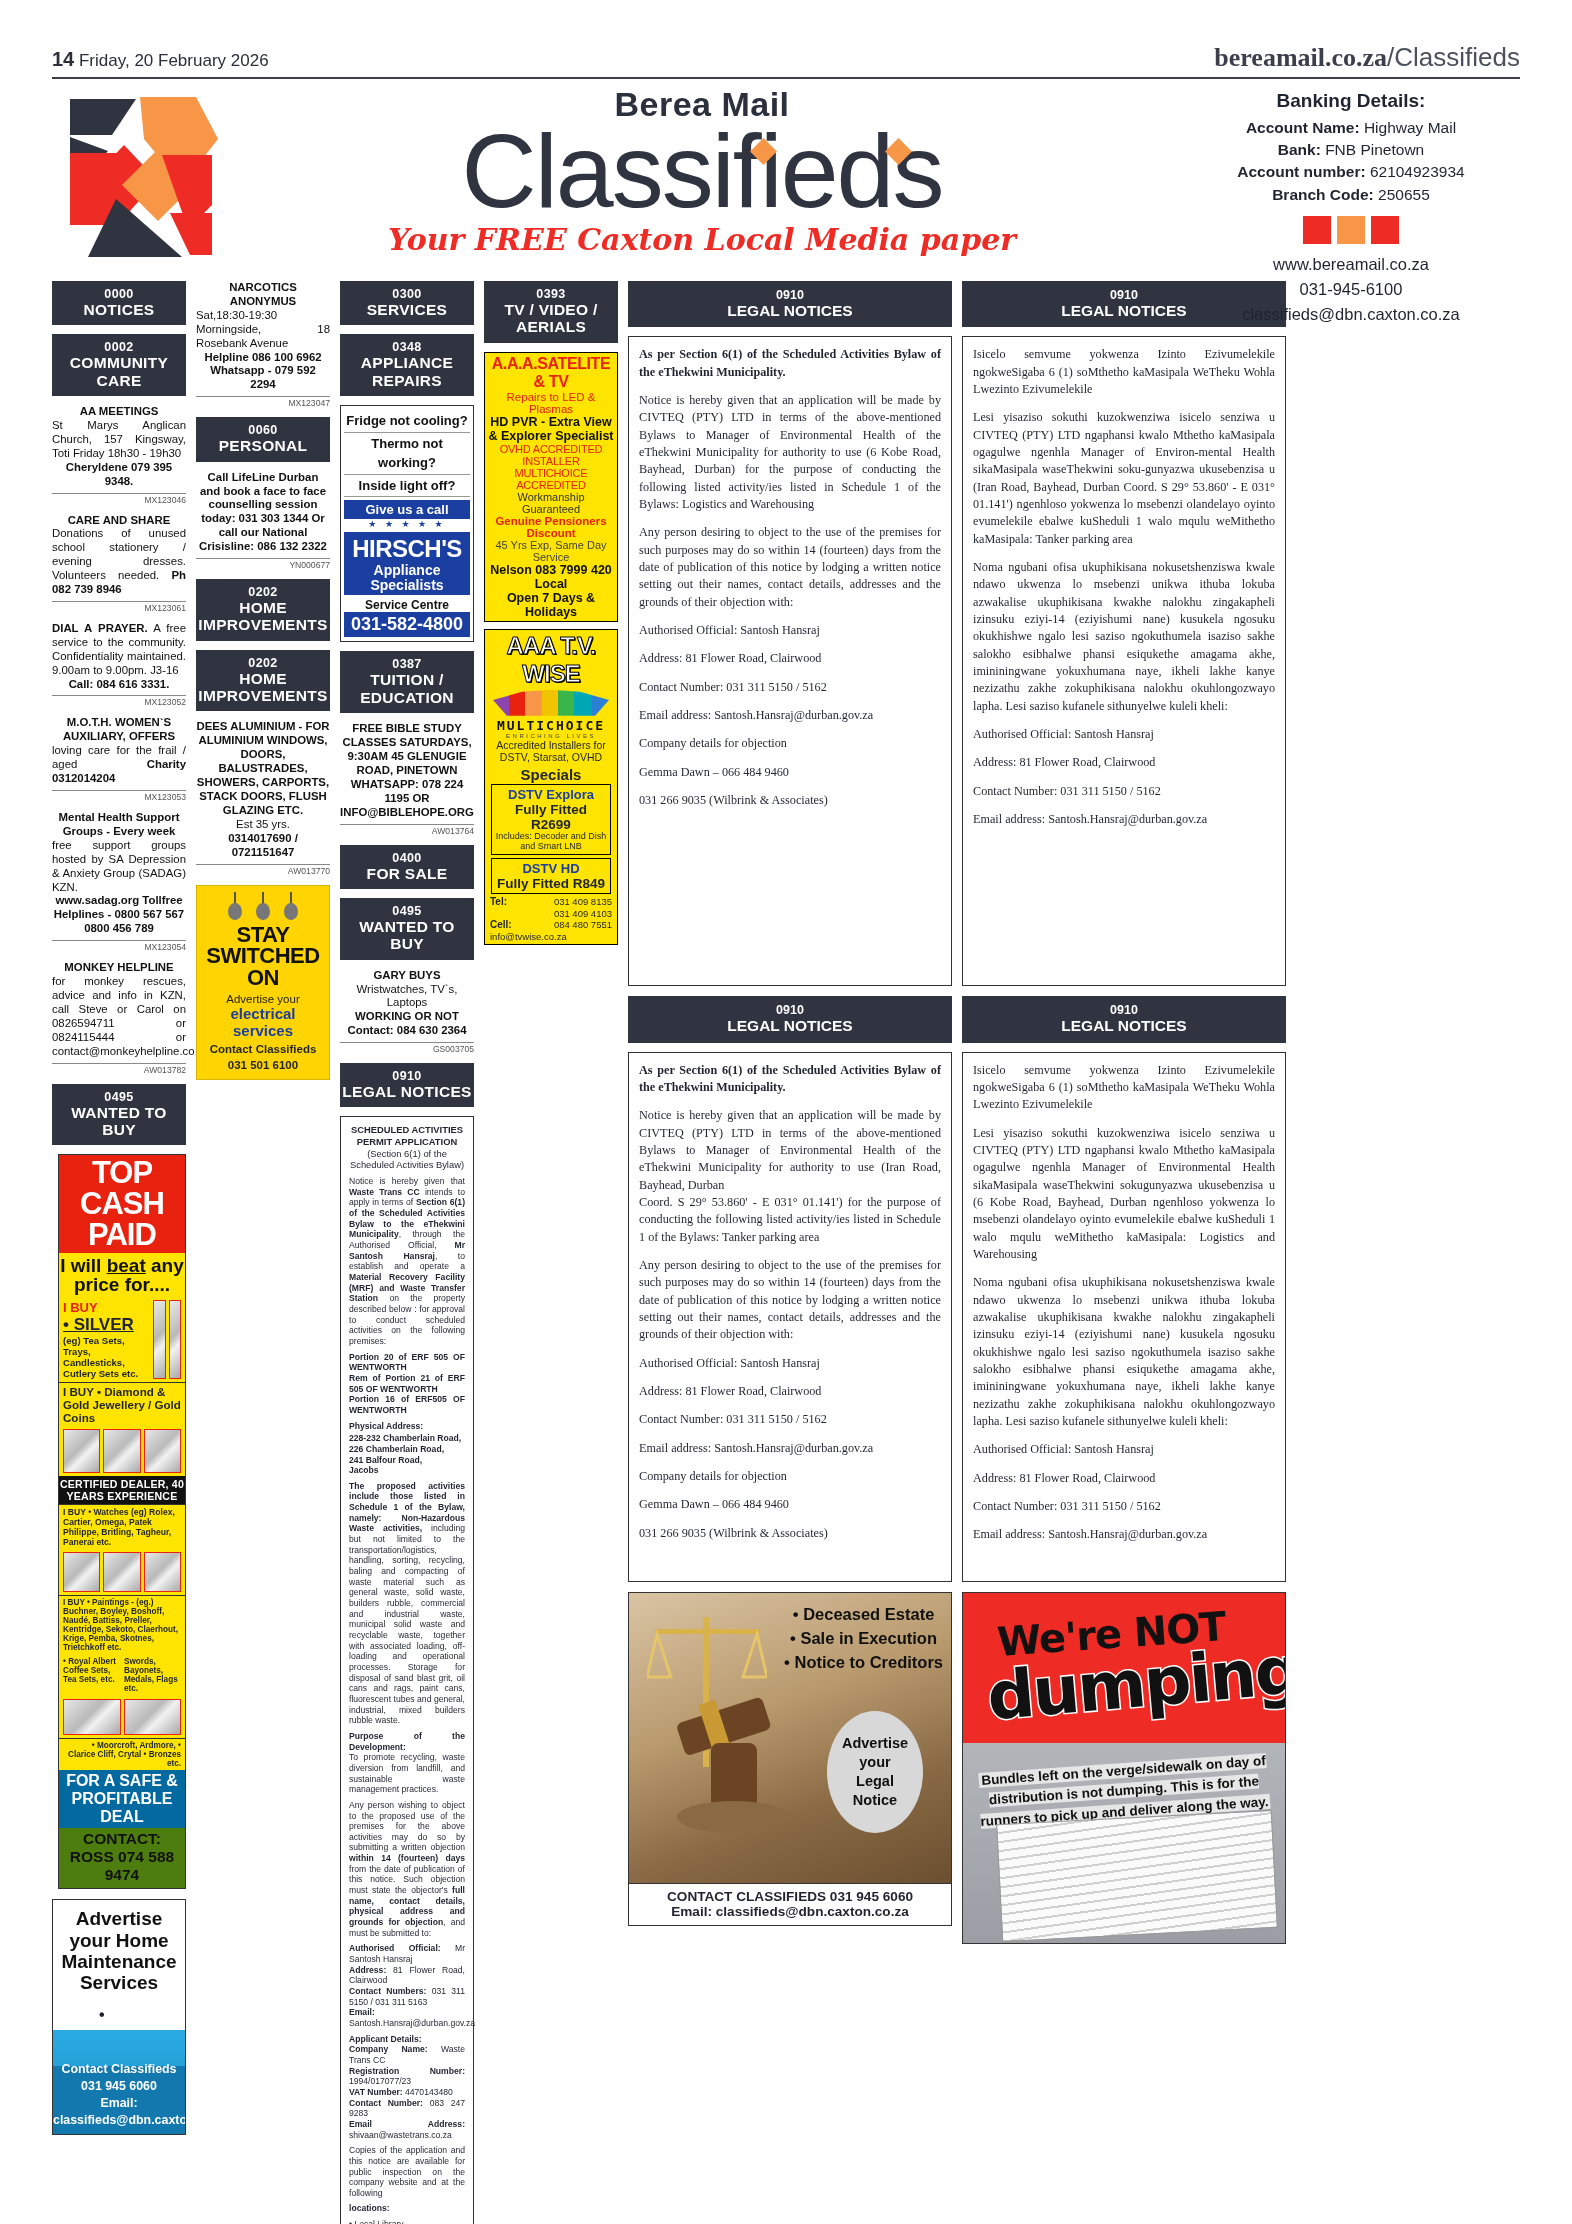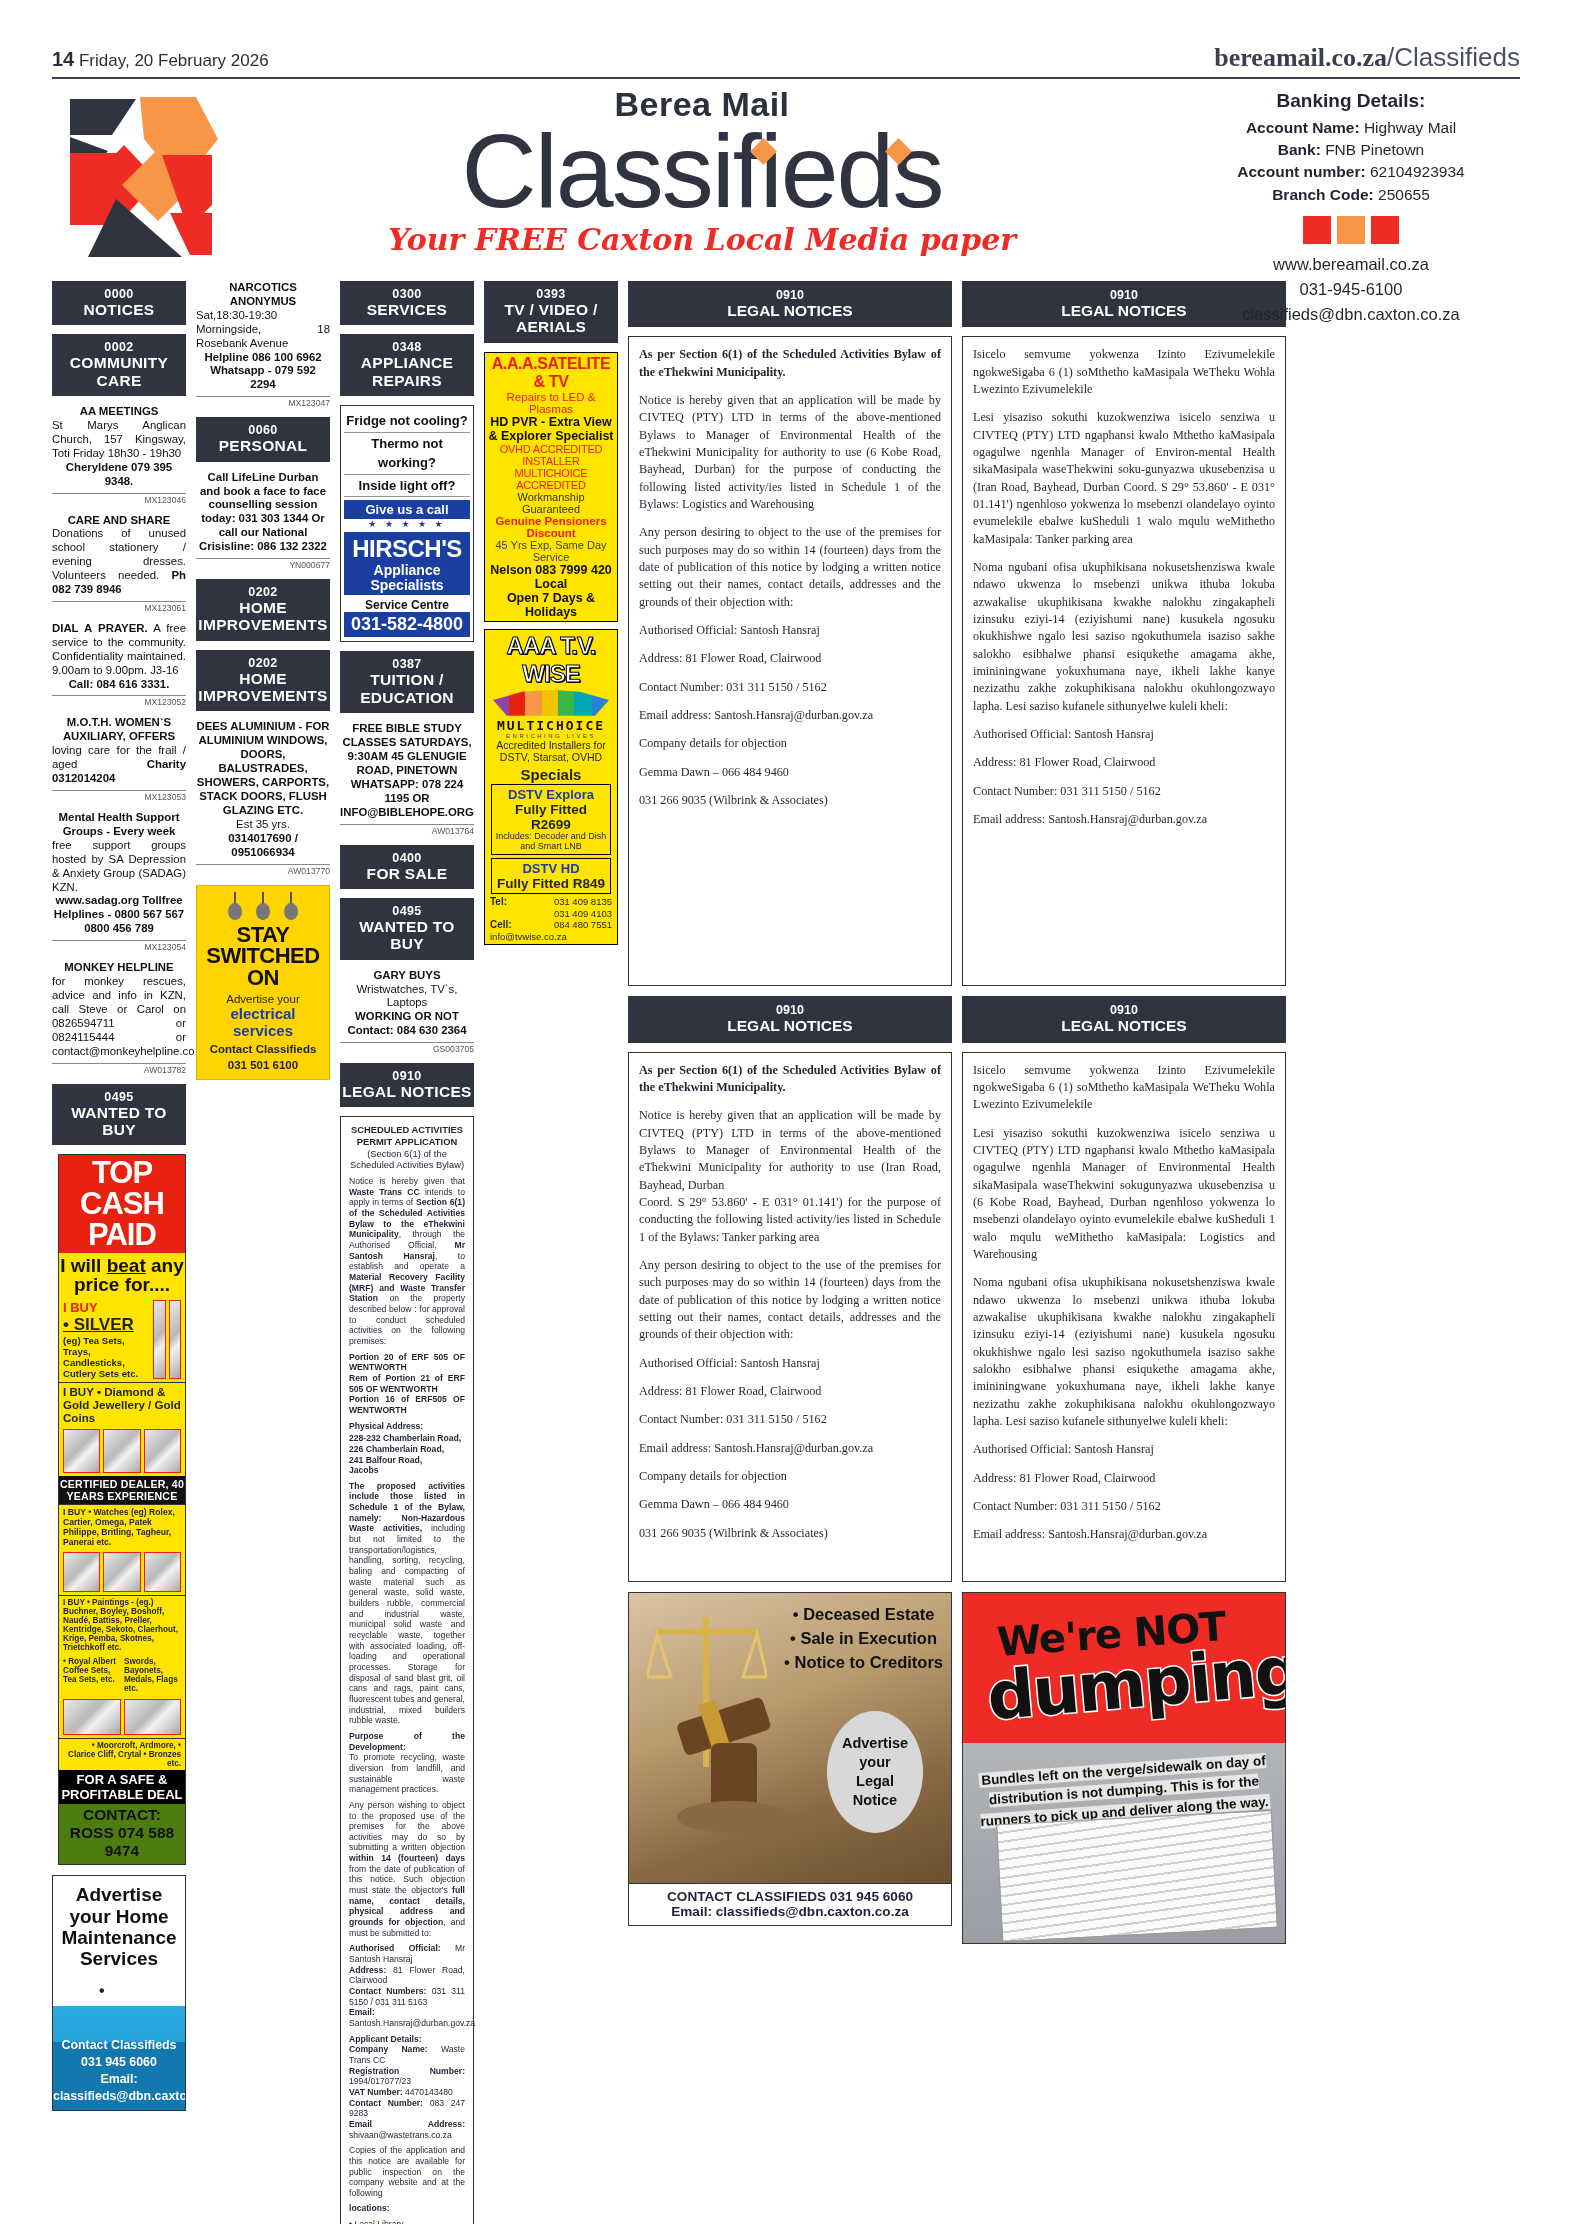--- a/index.html
+++ b/index.html
@@ -134,21 +134,21 @@
   .cash .lft { width:86px; }
   .cash .ibuy { color:#e8220e; font-weight:bold; font-size:13px; }
   .cash .item { font-weight:bold; font-size:17px; text-decoration:underline; }
   .cash .sub { font-size:9.6px; font-weight:bold; line-height:1.15; }
   .cash .ph { flex:1; display:flex; gap:3px; }
   .cash .ph div { flex:1; border:1.5px solid #e8220e;
                   background:linear-gradient(135deg,#e9e9e9,#b9b9b9 45%,#f2f2f2 60%,#a8a8a8); }
   .cash .line { font-size:11.6px; font-weight:bold; padding:2px 4px; border-top:1px solid #333; }
   .cash .cert { background:#111; color:#fff; font-size:10.6px; font-weight:bold;
                 text-align:center; padding:2px 0; letter-spacing:.2px; }
-  .cash .deal { background:#000000; color:#fff; font-size:13px; font-weight:bold;
+  .cash .deal { background:#0369a1; color:#fff; font-size:16px; font-weight:bold;
                 text-align:center; padding:2px 0; }
   .cash .contact { background:#4d7c0f; color:#111; font-size:15.5px; font-weight:bold;
                    text-align:center; padding:2px 0 4px; }
 
   
   .maint { border:1px solid #333; background:#fff; padding:8px 6px 0; position:relative;
            overflow:hidden; }
   .maint h3 { margin:0; text-align:center; font-size:19px; line-height:1.12; color:#111; }
   .maint ul { margin:10px 0 0 40px; padding:0; list-style:none; font-size:16px;
               font-weight:bold; line-height:1.5; }
@@ -415,21 +415,21 @@
         <span class="nm">HOME IMPROVEMENTS</span>
       </div>
       <div class="cat">
         <span class="num">0202</span>
         <span class="nm">HOME IMPROVEMENTS</span>
       </div>
 
       <div class="ad">
         <span class="t">DEES ALUMINIUM - FOR ALUMINIUM WINDOWS, DOORS, BALUSTRADES, SHOWERS, CARPORTS, STACK DOORS, FLUSH GLAZING ETC.</span>
         <span class="c">Est 35 yrs.</span>
-        <b class="c">0314017690 / 0951066934</b>
+        <b class="c">0314017690 / 0721151647</b>
       </div>
       <div class="ref">AW013770</div>
 
       <div class="switched">
         <div class="bulbs">
           <span class="bulb"></span>
           <span class="bulb"></span>
           <span class="bulb"></span>
         </div>
         <div class="s1">STAY SWITCHED ON</div>

